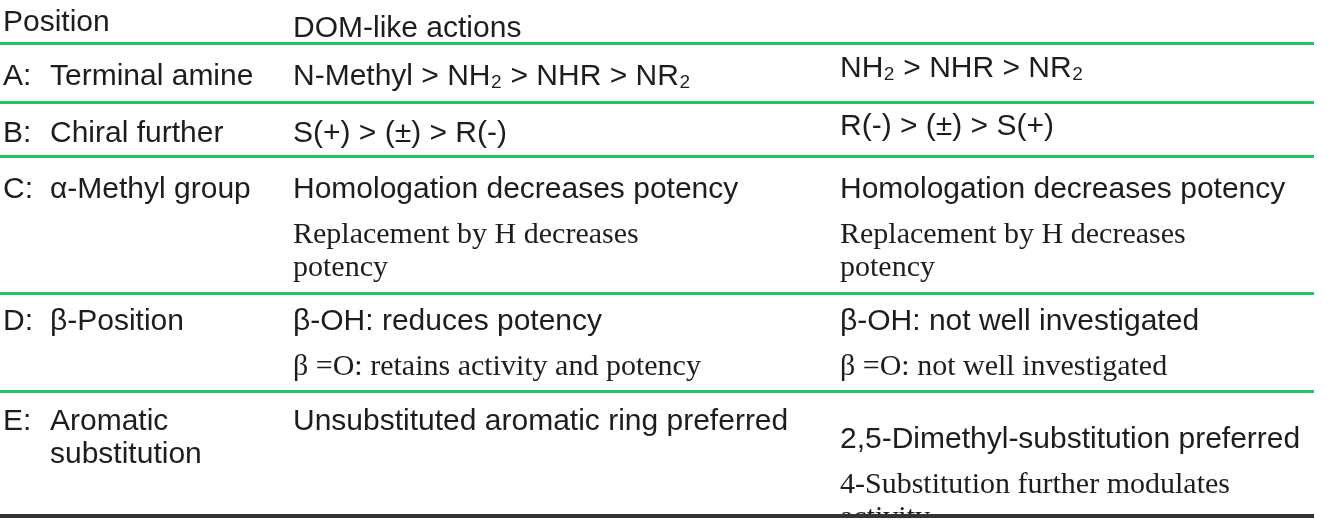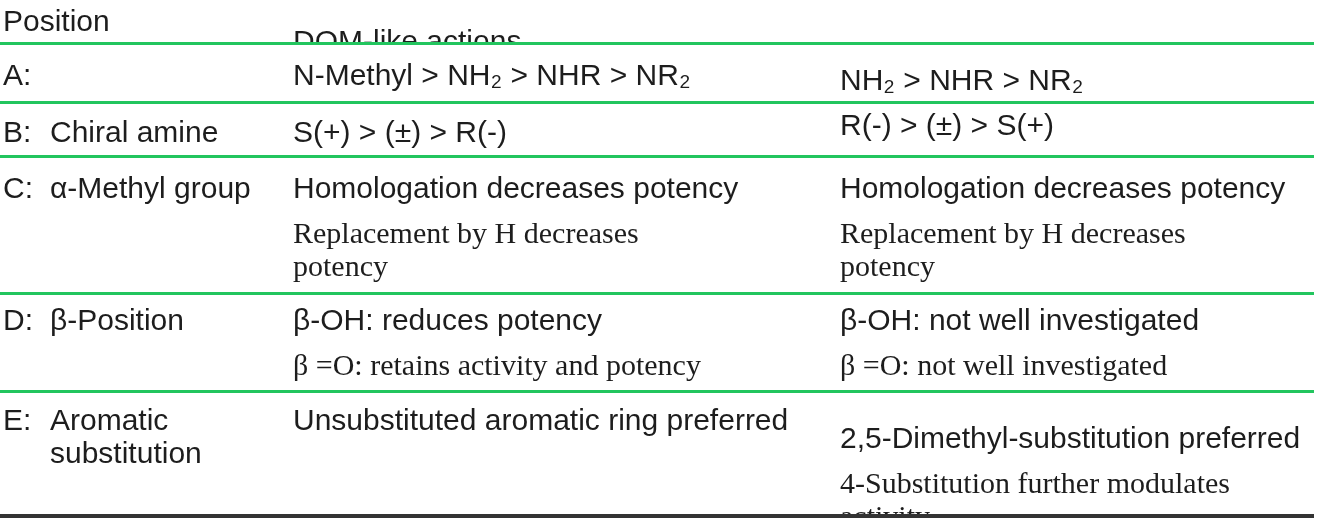--- a/index.html
+++ b/index.html
@@ -40,25 +40,25 @@
   .c1 { padding-left: 3px; }
   .pos { display: flex; }
   .pos .lbl {
     flex: 0 0 47px;
     box-sizing: border-box;
   }
   .pos .txt { white-space: pre-line; }
 
   .header { height: 45px; }
   .header .cell { padding-top: 4px; }
-  .header .c3  { padding-top: 24px; }
+  .header .c3  { padding-top: 10px; }
 
   .row-a { height: 59px; }
   .row-a .cell { padding-top: 13px; }
-  .row-a .c3   { padding-top: 18px; }
+  .row-a .c3   { padding-top: 5px; }
 
   .row-b { height: 54px; }
   .row-b .cell { padding-top: 11px; }
   .row-b .c3   { padding-top: 4px; }
 
   .row-c { height: 137px; }
   .row-c .cell { padding-top: 13px; }
 
   .row-d { height: 98px; }
   .row-d .cell { padding-top: 8px; }
@@ -76,33 +76,34 @@
 <div class="table">
 
   <div class="row header">
     <div class="cell c1">Position</div>
     <div class="cell c3">DOM-like actions</div>
   </div>
 
   <div class="row row-a">
     <div class="cell c1 pos">
       <span class="lbl">A:</span>
+      <span class="txt">Terminal amine</span>
     </div>
     <div class="cell c2">
       <p>N-Methyl &gt; NH₂ &gt; NHR &gt; NR₂</p>
     </div>
     <div class="cell c3">
       <p>NH₂ &gt; NHR &gt; NR₂</p>
     </div>
   </div>
 
   <div class="row row-b">
     <div class="cell c1 pos">
       <span class="lbl">B:</span>
-      <span class="txt">Chiral amine</span>
+      <span class="txt">Chiral further</span>
     </div>
     <div class="cell c2">
       <p>S(+) &gt; (±) &gt; R(-)</p>
     </div>
     <div class="cell c3">
       <p>R(-) &gt; (±) &gt; S(+)</p>
     </div>
   </div>
 
   <div class="row row-c">

